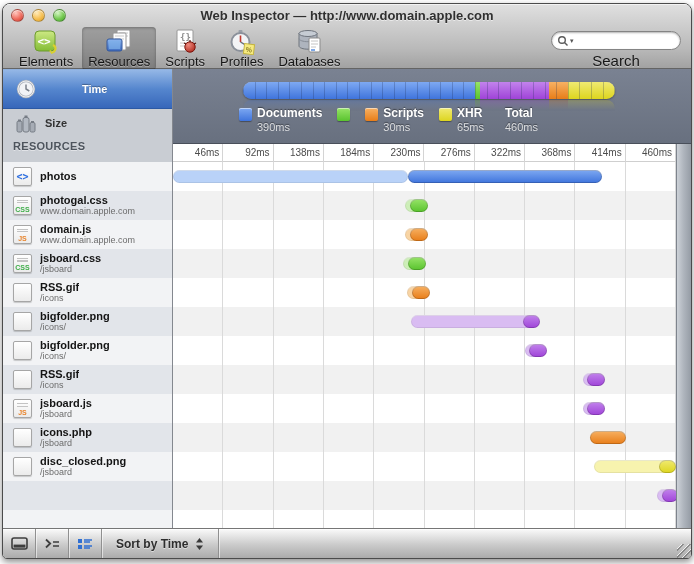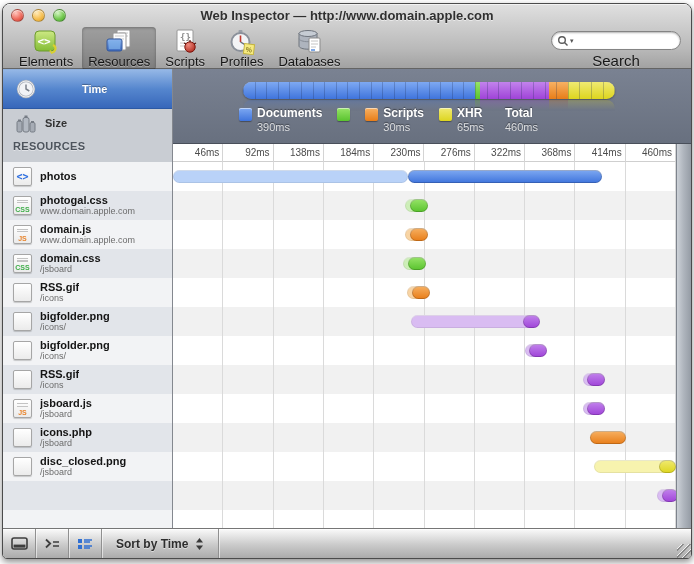--- a/index.html
+++ b/index.html
@@ -256,21 +256,21 @@
               <div class="res-name">domain.js</div>
               <div class="res-sub">www.domain.apple.com</div>
             </div>
           </div>
           <div class="res-item">
             <div class="fdoc">
               <div class="flines"></div>
               <div class="ftag css">CSS</div>
             </div>
             <div class="res-text">
-              <div class="res-name">domain.css</div>
+              <div class="res-name">jsboard.css</div>
               <div class="res-sub">/jsboard</div>
             </div>
           </div>
           <div class="res-item">
             <div class="fdoc"></div>
             <div class="res-text">
               <div class="res-name">RSS.gif</div>
               <div class="res-sub">/icons</div>
             </div>
           </div>

